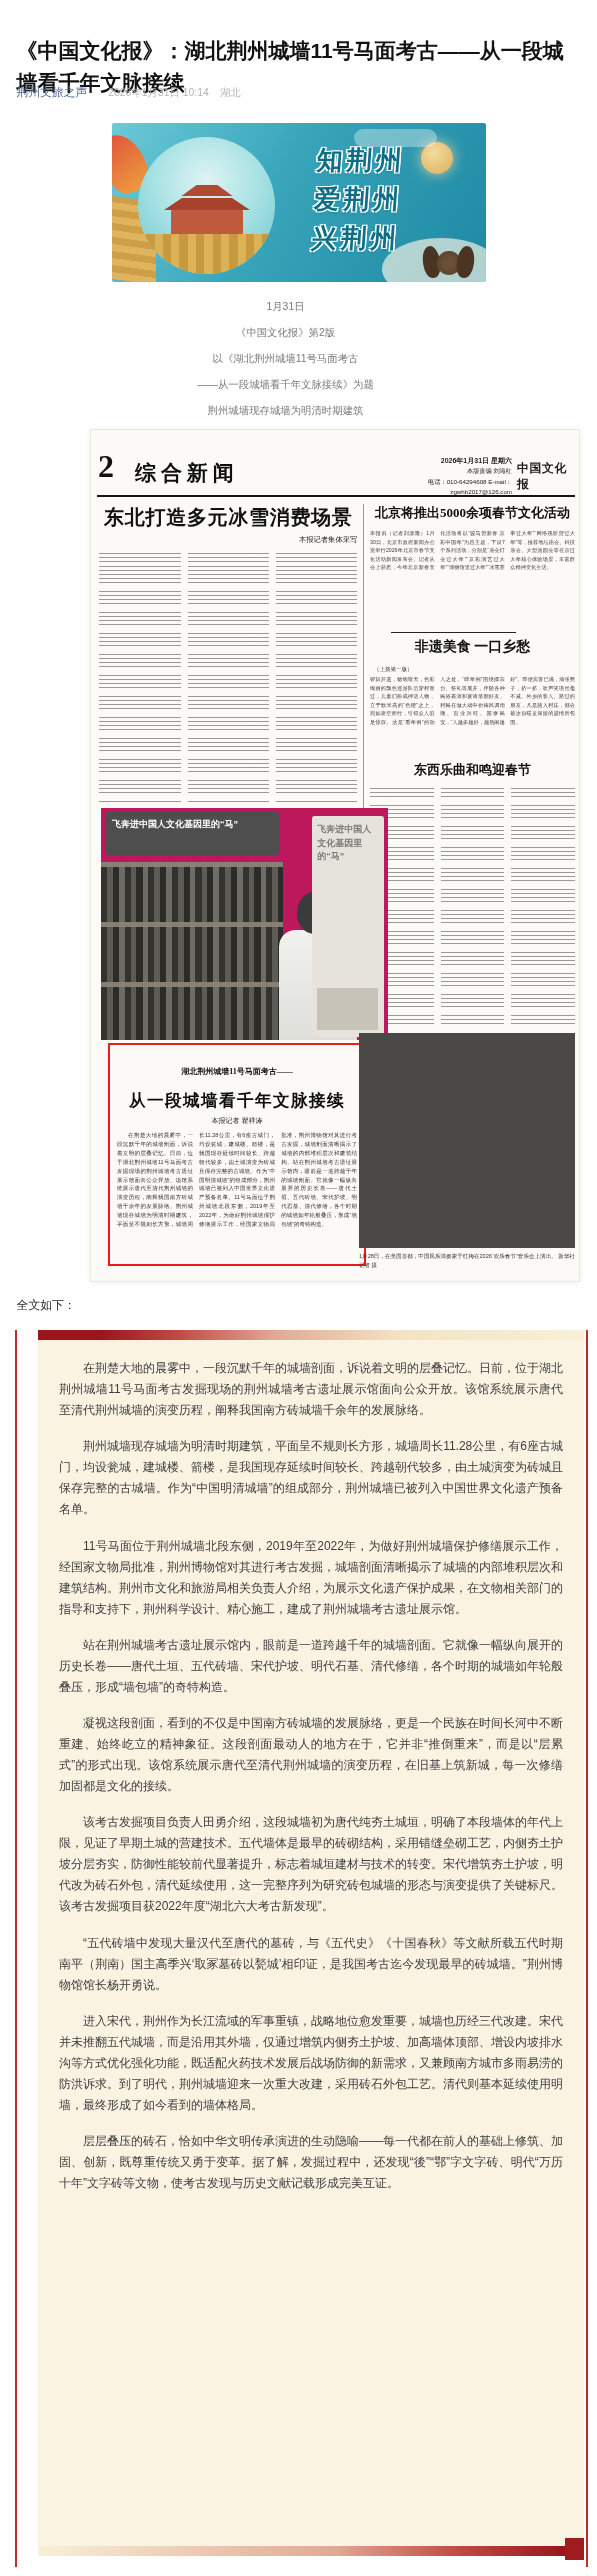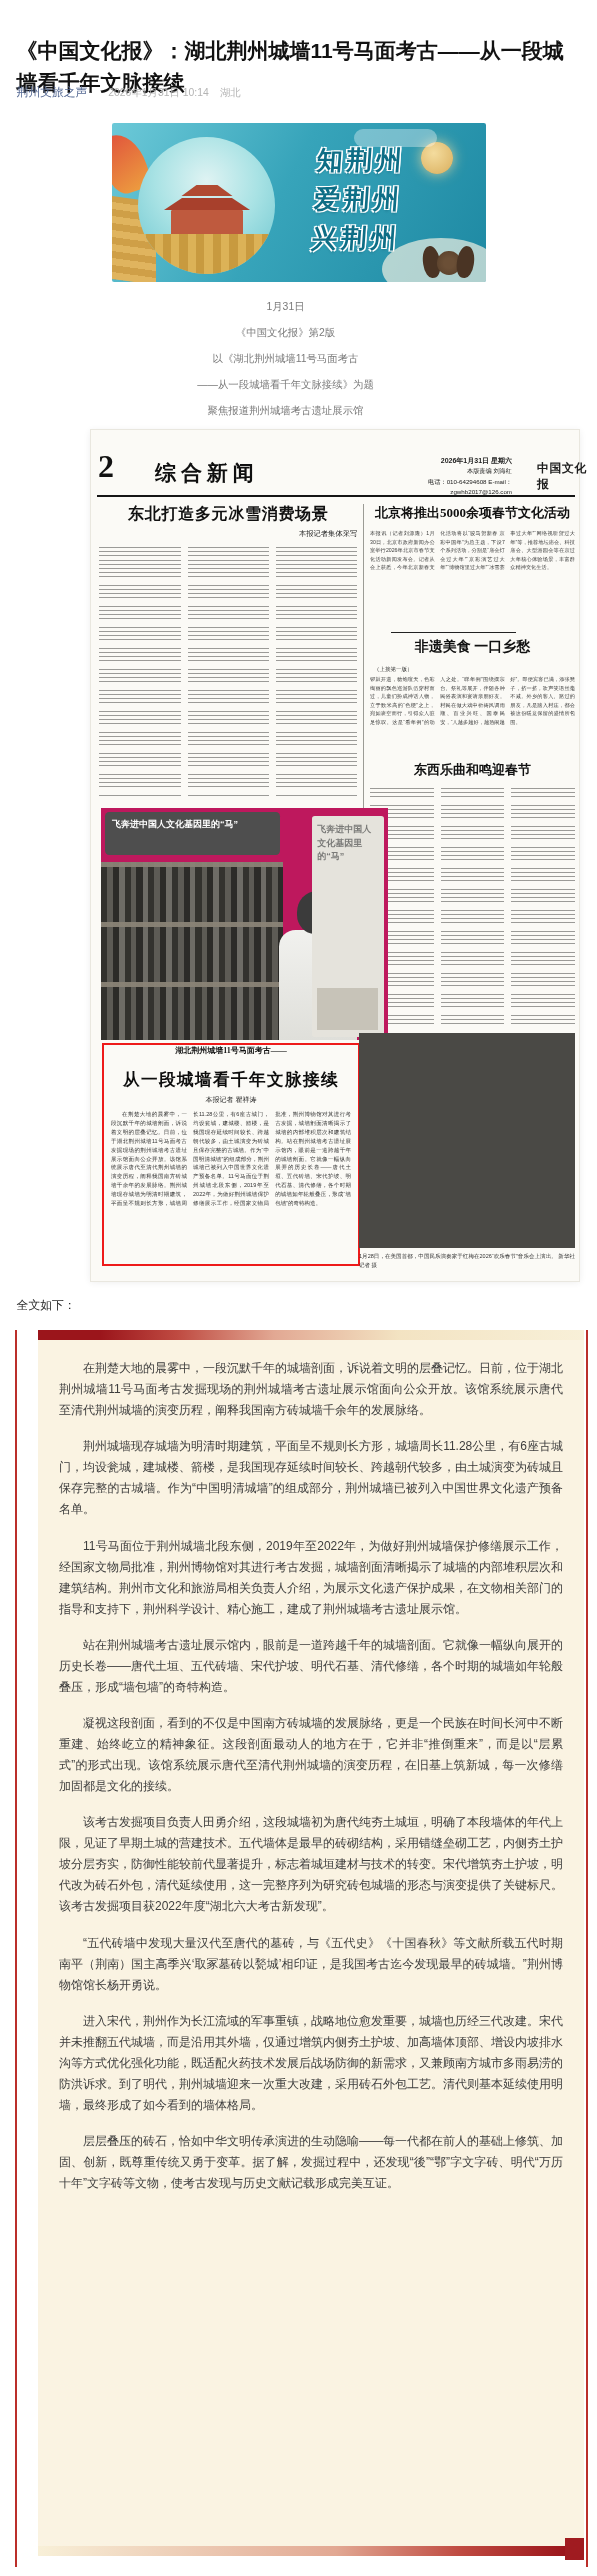--- a/index.html
+++ b/index.html
@@ -45,29 +45,29 @@
   .b-drumhead{position:absolute;right:25px;bottom:7px;width:23.6px;height:23.6px;border-radius:50%;
               background:radial-gradient(circle,#6b4f36 30%,#553d29 100%);}
 
   
   .caption{left:0;top:294px;width:571px;text-align:center;color:#7a7a7a;font-size:10.4px;line-height:26px;}
 
   
   .np{left:90px;top:429px;width:490px;height:853px;background:#fbfaf6;border:0.7px solid #e9e7df;
       box-shadow:0 1.4px 7px rgba(0,0,0,.07);box-sizing:border-box;color:#2b2b2b;}
   .np-pagenum{left:7px;top:18px;font-size:32px;font-weight:700;font-family:"Liberation Serif",serif;color:#111;}
-  .np-section{left:44px;top:29px;font-size:21px;font-weight:900;letter-spacing:4.9px;color:#0f0f0f;margin-left:20px;}
+  .np-section{left:44px;top:29px;font-size:21px;font-weight:900;letter-spacing:4.9px;color:#0f0f0f;}
   .np-meta{left:291px;top:26px;width:130px;text-align:right;font-size:6.2px;line-height:10.4px;color:#222;}
   .np-meta .d1{font-weight:700;font-size:7px;}
   .np-masthead{left:426px;top:30.5px;width:61px;font-size:11.8px;font-weight:700;color:#1d1d1d;
-               font-family:"Liberation Serif",serif;letter-spacing:0.7px;margin-left:20px;}
+               font-family:"Liberation Serif",serif;letter-spacing:0.7px;}
   .np-rule{left:5.5px;top:65px;width:478px;border-top:2.1px solid #151515;}
   .np-h1{font-family:"Liberation Serif","DejaVu Serif",serif;font-weight:700;color:#111;text-align:center;}
   .np-left{left:8.3px;top:74px;width:258px;}
-  .np-left .np-h1{font-size:16px;letter-spacing:0.7px;}
+  .np-left .np-h1{font-size:20px;letter-spacing:0.7px;}
   .np-byline{text-align:right;font-size:7.3px;color:#222;margin-top:4.2px;}
   .cols{display:flex;gap:7px;margin-top:8.3px;}
   .cols .col{flex:1;}
   .ph{background:repeating-linear-gradient(to bottom,rgba(60,60,58,.5) 0 0.9px,transparent 0.9px 4.2px);}
   .np-vdiv{left:272px;top:74px;width:0.7px;height:305px;background:#9b9b95;}
   .np-right{left:279px;top:74px;width:205px;}
   .np-right .np-h1{font-size:13px;}
   .tinytext{font-size:5.2px;line-height:1.65;color:#3c3c3c;text-align:justify;column-gap:5.5px;overflow:hidden;}
   .np-rule2{left:300px;top:202px;width:125px;border-top:0.7px solid #222;}
   .np-midhead{left:279px;top:208px;width:205px;font-size:14px;}
@@ -83,22 +83,22 @@
             background:
              repeating-linear-gradient(to bottom,rgba(138,131,118,.95) 0 5.5px,transparent 5.5px 60px),
              repeating-linear-gradient(to right,#33322e 0 6.2px,#5d5b55 6.2px 11.8px,#2c2b28 11.8px 18px,#6e6c66 18px 23.6px);}
   .p1-person-hair{position:absolute;left:196px;top:83px;width:39px;height:43px;border-radius:50% 50% 45% 45%;background:#3b3b3b;}
   .p1-person-coat{position:absolute;left:178px;top:122px;width:78px;height:110px;border-radius:16.6px 16.6px 0 0;
                   background:linear-gradient(180deg,#f1f1ee,#dfdfda);}
   .p1-standee{position:absolute;left:211px;top:8.3px;width:72px;height:221px;background:#e5e3dc;border-radius:2.8px;
               padding:7px 5.5px;box-sizing:border-box;font-size:9px;font-weight:700;color:#7a7a78;line-height:1.5;}
   .p1-standee .strip{position:absolute;left:5.5px;bottom:7px;width:61px;height:42px;background:#c7c3b8;}
   
-  .np-redbox{left:11px;top:613px;width:258px;height:223px;border:2.8px solid #ee1a1a;box-sizing:border-box;
-             background:#fbfaf6;padding:0 7px;}
+  .np-redbox{left:17px;top:613px;width:258px;height:223px;border:2.8px solid #ee1a1a;box-sizing:border-box;
+             background:#fbfaf6;padding:21px 7px;}
   .np-kicker{text-align:center;font-size:8px;font-weight:700;color:#111;
              font-family:"Liberation Serif",serif;}
   .np-boxhead{text-align:center;font-size:16.6px;font-weight:700;color:#0d0d0d;letter-spacing:1.4px;margin-top:13px;
               font-family:"Liberation Serif","DejaVu Serif",serif;}
   .np-boxbyline{text-align:center;font-size:7px;color:#222;margin-top:3.5px;}
   .np-boxcols{margin-top:5.5px;column-count:3;column-gap:6.2px;font-size:5.5px;line-height:1.62;color:#333;
               text-align:justify;height:147px;overflow:hidden;text-indent:2em;}
   
   .np-photo2{left:268px;top:603px;width:216px;height:215px;overflow:hidden;
              background:
@@ -157,21 +157,21 @@
     <div class="b-bird b1"></div>
     <div class="b-drumhead"></div>
     <div class="b-bird b2"></div>
   </div>
 
   <div class="abs caption">
     <div>1月31日</div>
     <div>《中国文化报》第2版</div>
     <div>以《湖北荆州城墙11号马面考古</div>
     <div>——从一段城墙看千年文脉接续》为题</div>
-    <div>聚焦报道荆州城墙考古遗址展示馆</div>
+    <div>荆州城墙现存城墙为明清时期建筑</div>
   </div>
 
   <div class="abs np">
     <div class="abs np-pagenum">2</div>
     <div class="abs np-section">综合新闻</div>
     <div class="abs np-meta">
       <div class="d1">2026年1月31日 星期六</div>
       <div>本版责编 刘海红</div>
       <div>电话：010-64294608  E-mail：zgwhb2017@126.com</div>
     </div>

